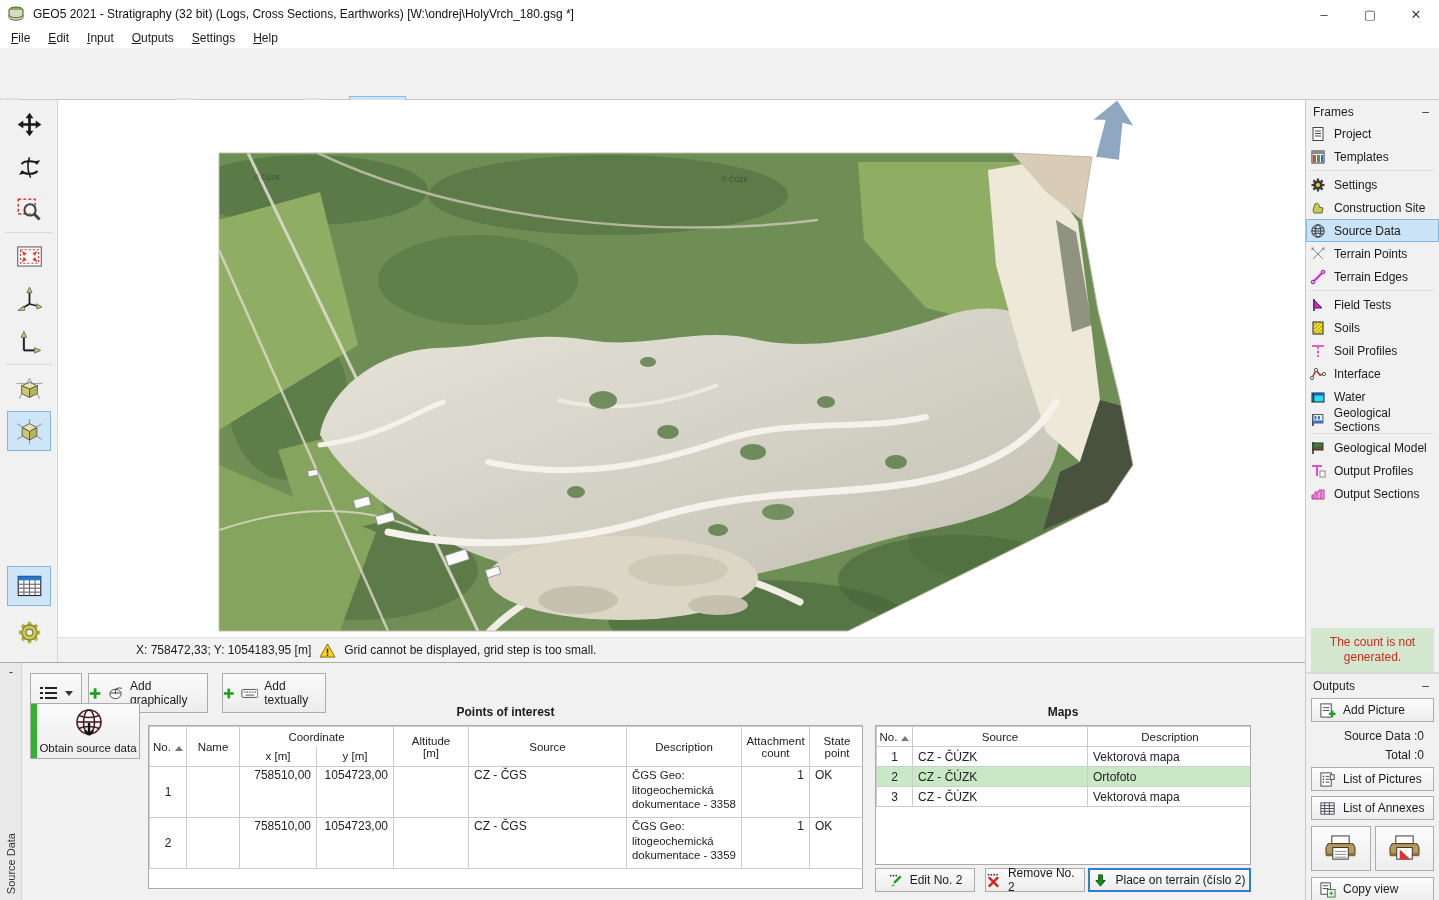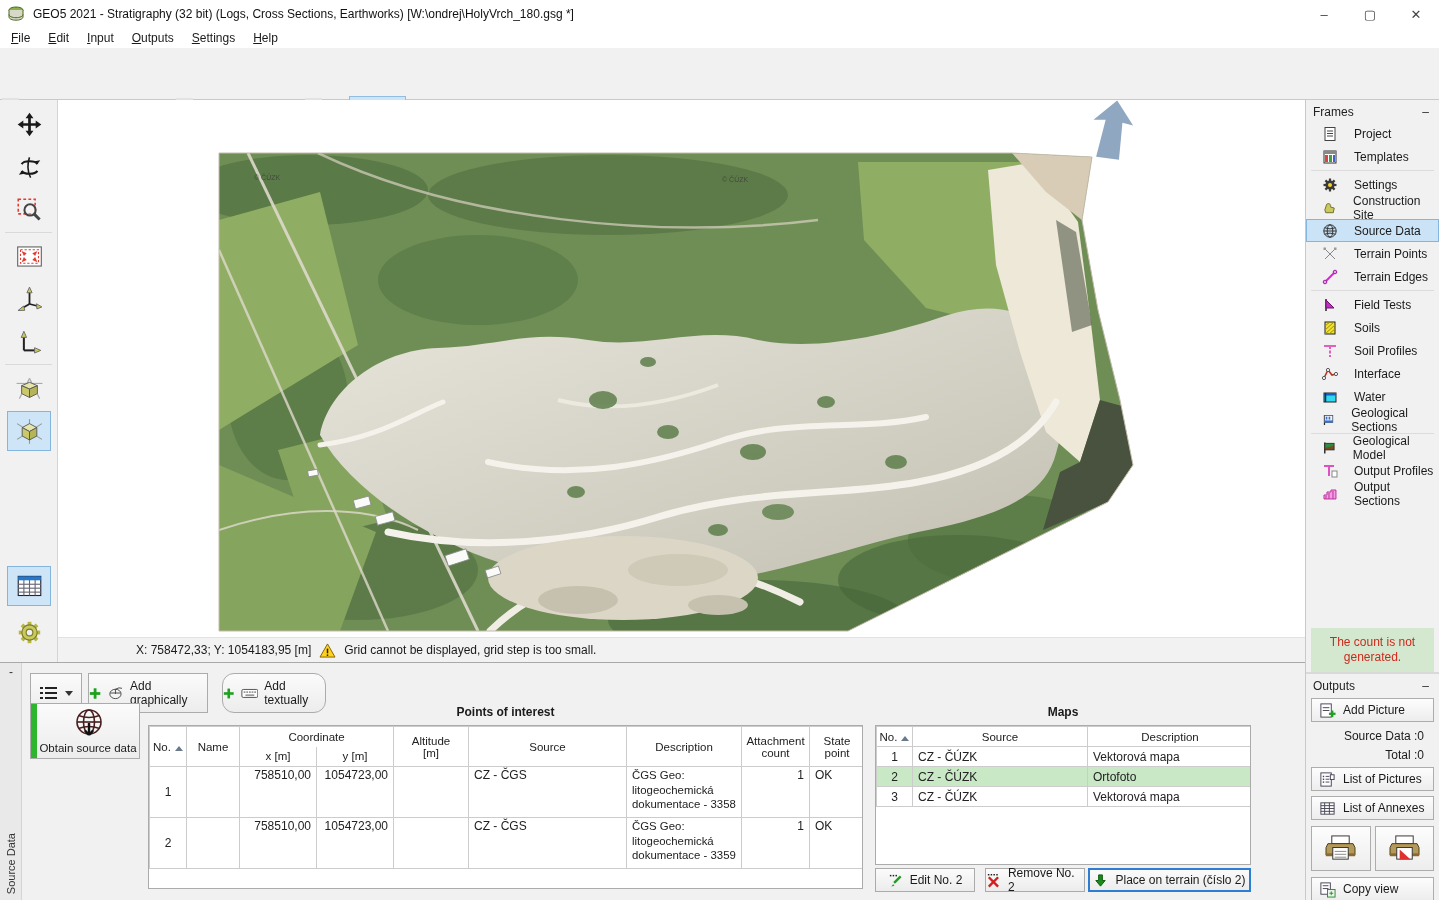--- a/index.html
+++ b/index.html
@@ -45,21 +45,21 @@
   .north-arrow{position:absolute;left:1022px;top:-4px;width:64px;height:68px;}
 
   
   .statusbar{position:absolute;left:58px;top:637px;width:1247px;height:25px;background:#f2f2f2;border-top:1px solid #e2e2e2;box-sizing:border-box;display:flex;align-items:center;padding-left:78px;gap:8px;}
   .warn-ic{width:17px;height:15px;}
 
   
   .rpanel{position:absolute;left:1305px;top:100px;width:134px;bottom:0;background:#f1f1f1;border-left:1px solid #c9c9c9;box-sizing:border-box;}
   .panel-hdr{display:flex;justify-content:space-between;align-items:center;padding:5px 8px 3px 7px;color:#222;}
   .panel-min{color:#333;padding:0 2px;line-height:8px;}
-  .frame-item{display:flex;align-items:center;height:23px;padding-left:16px;gap:16px;position:relative;}
+  .frame-item{display:flex;align-items:center;height:23px;padding-left:4px;gap:8px;position:relative;}
   .frame-item.selected{background:#cbe3f6;box-shadow:inset 0 0 0 1px #84b6dd;}
   .frame-item .ic{width:16px;height:16px;}
   .frame-sep{height:1px;background:#dcdcdc;margin:2px 5px;}
   .model-note{position:absolute;left:5px;right:5px;top:528px;background:#d3e8cf;color:#cc2a1e;text-align:center;padding:7px 8px;line-height:15px;}
 
   .outputs{position:absolute;left:0;right:0;top:572px;bottom:0;border-top:2px solid #d9d9d9;}
   .op-btn{margin:2px 5px 5px 5px;height:24px;border:1px solid #adadad;background:linear-gradient(#fdfdfd,#ededed);display:flex;align-items:center;padding-left:7px;gap:7px;box-sizing:border-box;}
   .op-btn .ic{width:17px;height:17px;}
   .op-stat{display:flex;justify-content:flex-end;padding:2px 15px 3px 8px;}
   .print-row{display:flex;gap:4px;margin:6px 5px;}
@@ -744,21 +744,21 @@
       <span class="ic" style="width:18px;height:14px;">
           <svg viewBox="0 0 18 14">
             <ellipse cx="9" cy="8" rx="6" ry="5" fill="#f4f4f4" stroke="#444"></ellipse>
             <line x1="9" y1="3" x2="9" y2="8" stroke="#444"></line>
             <line x1="3.5" y1="7" x2="14.5" y2="7" stroke="#444"></line>
             <path d="M9 3 Q13 0.5 16 2" fill="none" stroke="#444"></path>
           </svg>
         </span>
       <span>Add graphically</span>
     </div>
-    <div class="bp-btn" style="left:222px;width:104px;border-radius:12px;">
+    <div class="bp-btn" style="left:222px;width:104px;">
       <span class="ic" style="width:13px;height:13px;">
           <svg viewBox="0 0 14 14">
             <g stroke="#1fa01f" stroke-width="3.2">
               <line x1="7" y1="1" x2="7" y2="13"></line>
               <line x1="1" y1="7" x2="13" y2="7"></line>
             </g>
           </svg>
         </span>
       <span class="ic" style="width:20px;height:14px;">
           <svg viewBox="0 0 20 14">

